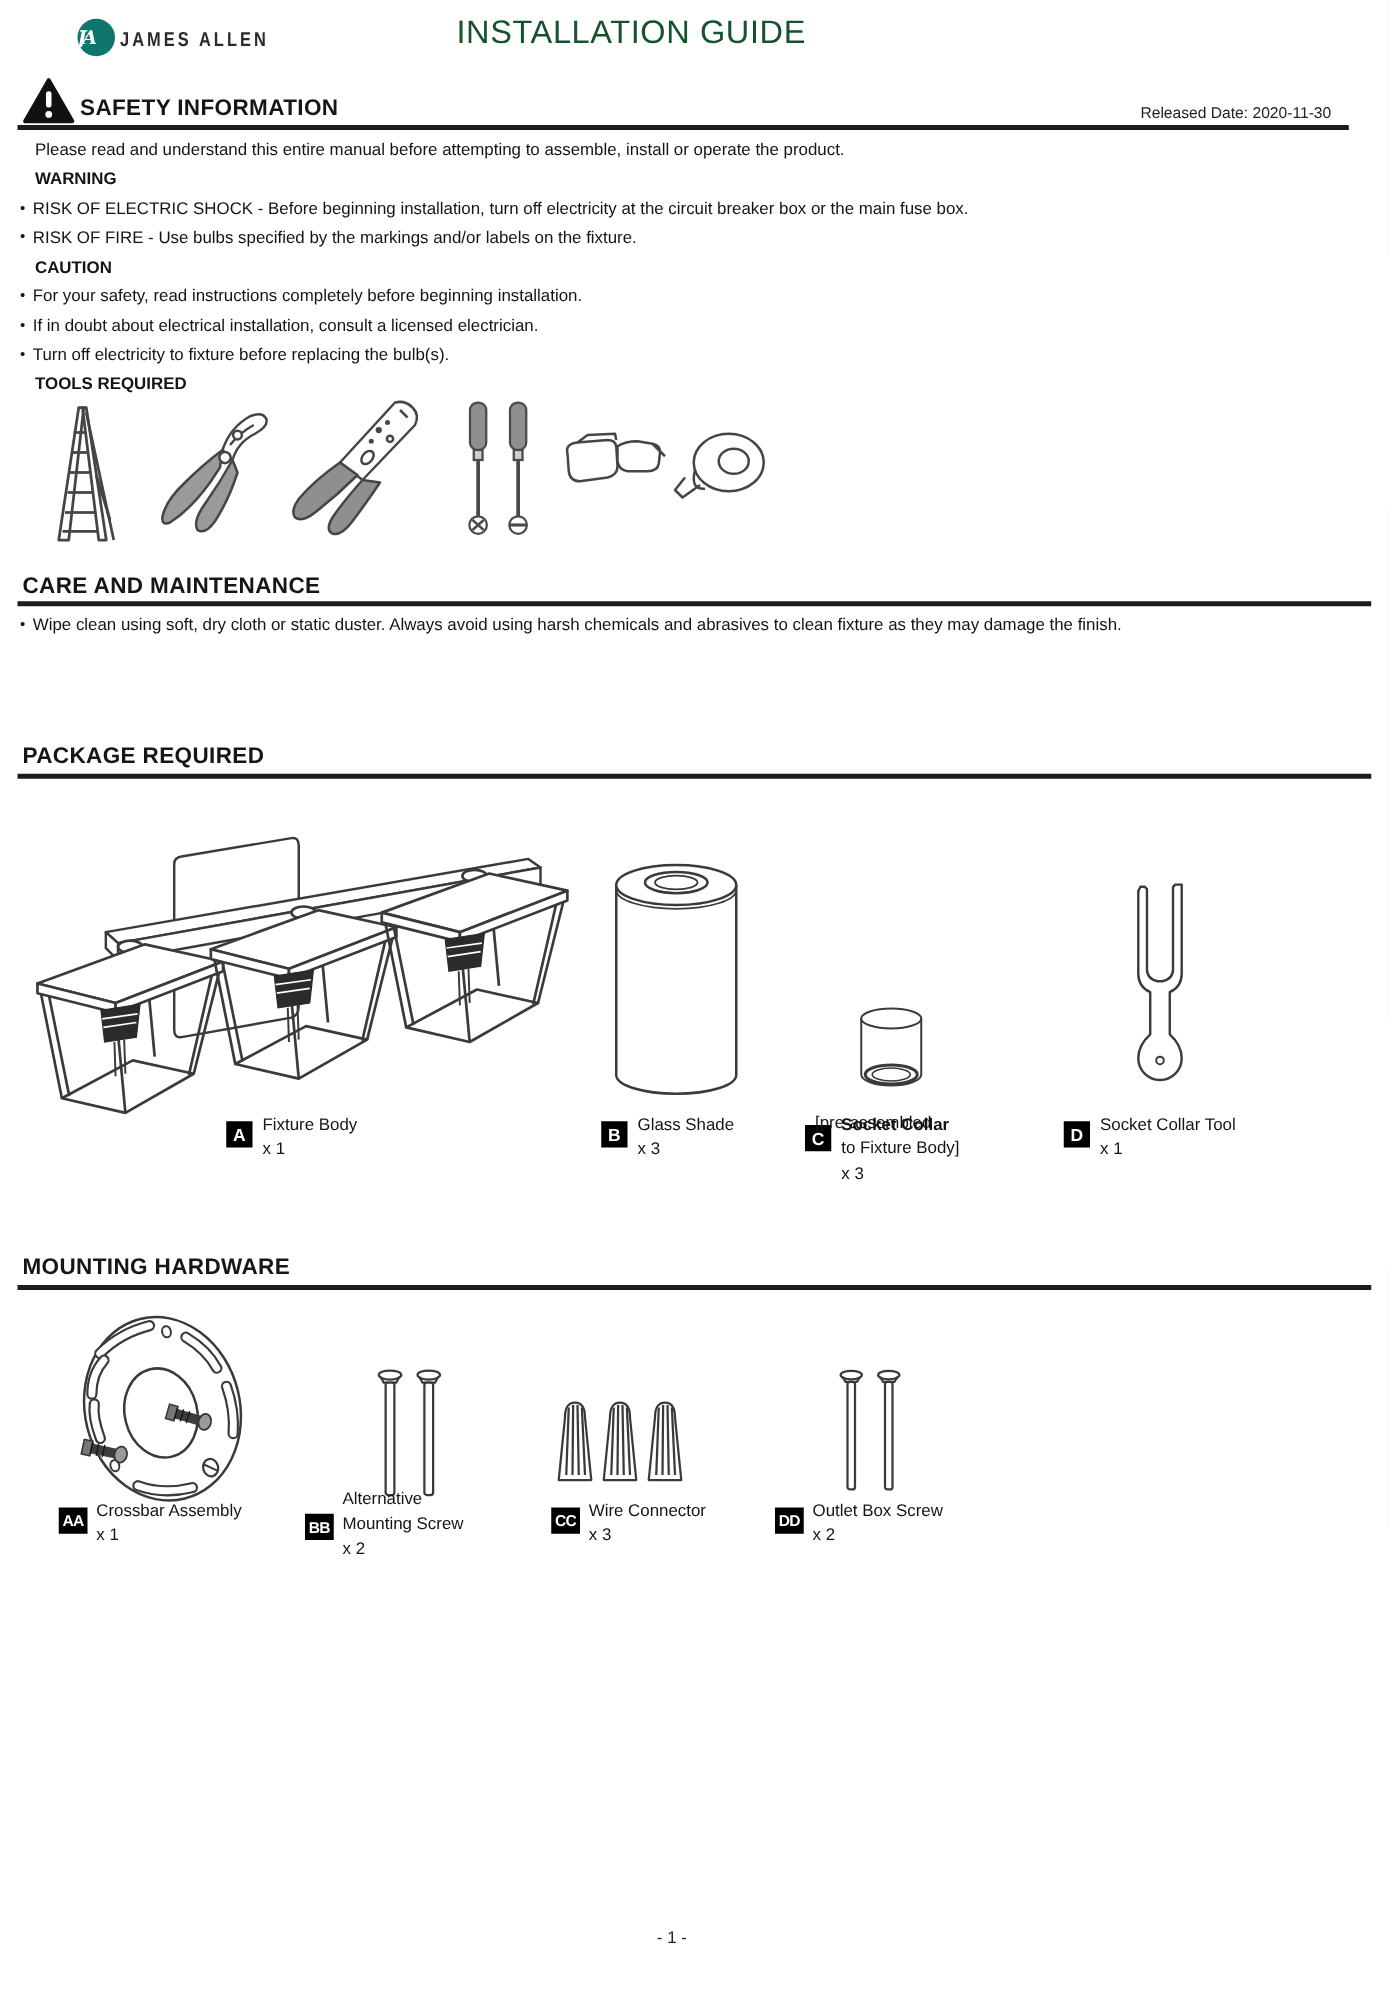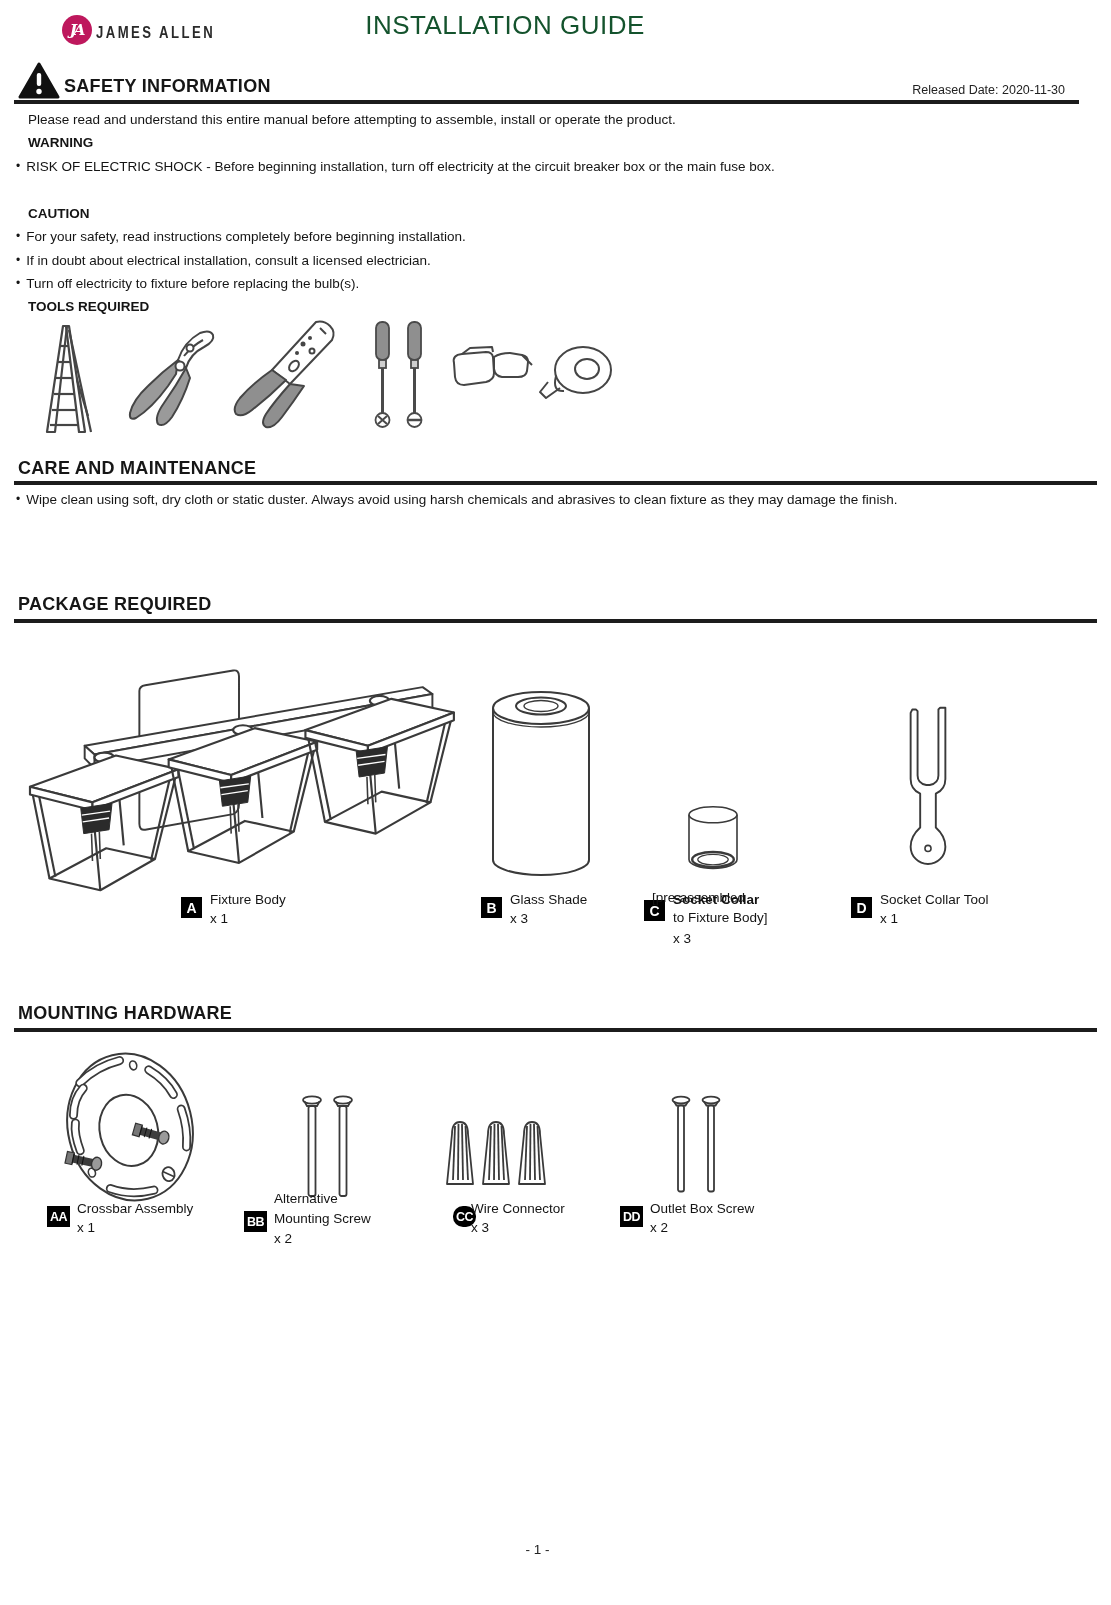--- a/index.html
+++ b/index.html
@@ -10,21 +10,21 @@
   .line{position:absolute;font-size:13.5px;color:#141414;white-space:nowrap;}
   .bullet::before{content:"•";margin-right:6px;font-size:12px;position:relative;top:-1px;}
   .b{font-weight:bold;}
   .sec-head{position:absolute;font-size:18px;font-weight:bold;letter-spacing:.3px;color:#161616;white-space:nowrap;}
   .rule{position:absolute;height:4px;background:#1c1c1c;}
   .badge{position:absolute;background:#000;color:#fff;display:flex;align-items:center;justify-content:center;font-weight:bold;}
   .badge.sq1{width:21px;height:21px;font-size:14px;}
   .badge.sq2{width:23px;height:21px;font-size:12.5px;letter-spacing:-.5px;}
   .title{position:absolute;left:0;width:1010px;text-align:center;top:10px;font-size:26px;font-weight:normal;letter-spacing:.5px;color:#14532d;}
   .brand{position:absolute;left:96px;top:24px;font-size:16px;font-weight:bold;letter-spacing:3px;color:#2a2a2a;transform:scaleX(.82);transform-origin:left center;}
-  .logo-circle{position:absolute;left:62px;top:15px;width:30px;height:30px;border-radius:50%;background:#be185d;display:flex;align-items:center;justify-content:center;}
+  .logo-circle{position:absolute;left:62px;top:15px;width:30px;height:30px;border-radius:50%;background:#0f766e;display:flex;align-items:center;justify-content:flex-start;}
   .logo-mono{font-family:"DejaVu Serif",serif;font-style:italic;font-weight:bold;font-size:15px;color:#fff;letter-spacing:-3px;padding-right:2px;}
   .released{position:absolute;right:46px;top:83px;font-size:12.5px;color:#222;}
   svg{position:absolute;overflow:visible;}
   .footer-page{position:absolute;left:0;width:1075px;top:1542px;text-align:center;font-size:13.5px;color:#222;}
 </style>
 </head>
 <body>
 
 <div class="page">
 
@@ -39,20 +39,21 @@
     <rect x="18.8" y="11" width="4.4" height="13" rx="2" fill="#fff"></rect>
     <circle cx="21" cy="29.5" r="2.7" fill="#fff"></circle>
   </svg>
   <div class="sec-head" style="left:64px;top:76px;">SAFETY INFORMATION</div>
   <div class="released">Released Date: 2020-11-30</div>
   <div class="rule" style="left:14px;right:32px;top:100px;"></div>
 
   <div class="line" style="left:28px;top:112px;">Please read and understand this entire manual before attempting to assemble, install or operate the product.</div>
   <div class="line b" style="left:28px;top:135px;">WARNING</div>
   <div class="line bullet" style="left:16px;top:159px;">RISK OF ELECTRIC SHOCK - Before beginning installation, turn off electricity at the circuit breaker box or the main fuse box.</div>
+  <div class="line bullet" style="left:16px;top:182px;">RISK OF FIRE - Use bulbs specified by the markings and/or labels on the fixture.</div>
   <div class="line b" style="left:28px;top:206px;">CAUTION</div>
   <div class="line bullet" style="left:16px;top:229px;">For your safety, read instructions completely before beginning installation.</div>
   <div class="line bullet" style="left:16px;top:253px;">If in doubt about electrical installation, consult a licensed electrician.</div>
   <div class="line bullet" style="left:16px;top:276px;">Turn off electricity to fixture before replacing the bulb(s).</div>
   <div class="line b" style="left:28px;top:299px;">TOOLS REQUIRED</div>
 
   <svg style="left:33px;top:320px;" width="74" height="116" viewBox="0 0 74 116">
     <g fill="none" stroke="#454545" stroke-width="2.2" stroke-linejoin="round">
       <path d="M14,112 L30,6 L34,6 L22,112 Z"></path>
       <path d="M46,112 L33,6 L36,6 L52,112 Z"></path>
@@ -278,21 +279,21 @@
 
   <div class="badge sq2" style="left:47px;top:1206px;">AA</div>
   <div class="line" style="left:77px;top:1201px;">Crossbar Assembly</div>
   <div class="line" style="left:77px;top:1220px;">x 1</div>
 
   <div class="badge sq2" style="left:244px;top:1211px;">BB</div>
   <div class="line" style="left:274px;top:1191px;">Alternative</div>
   <div class="line" style="left:274px;top:1211px;">Mounting Screw</div>
   <div class="line" style="left:274px;top:1231px;">x 2</div>
 
-  <div class="badge sq2" style="left:453px;top:1206px;border-radius:10px;">CC</div>
+  <div class="badge sq2" style="left:441px;top:1206px;">CC</div>
   <div class="line" style="left:471px;top:1201px;">Wire Connector</div>
   <div class="line" style="left:471px;top:1220px;">x 3</div>
 
   <div class="badge sq2" style="left:620px;top:1206px;">DD</div>
   <div class="line" style="left:650px;top:1201px;">Outlet Box Screw</div>
   <div class="line" style="left:650px;top:1220px;">x 2</div>
 
   <div class="footer-page">- 1 -</div>
 
 </div>

